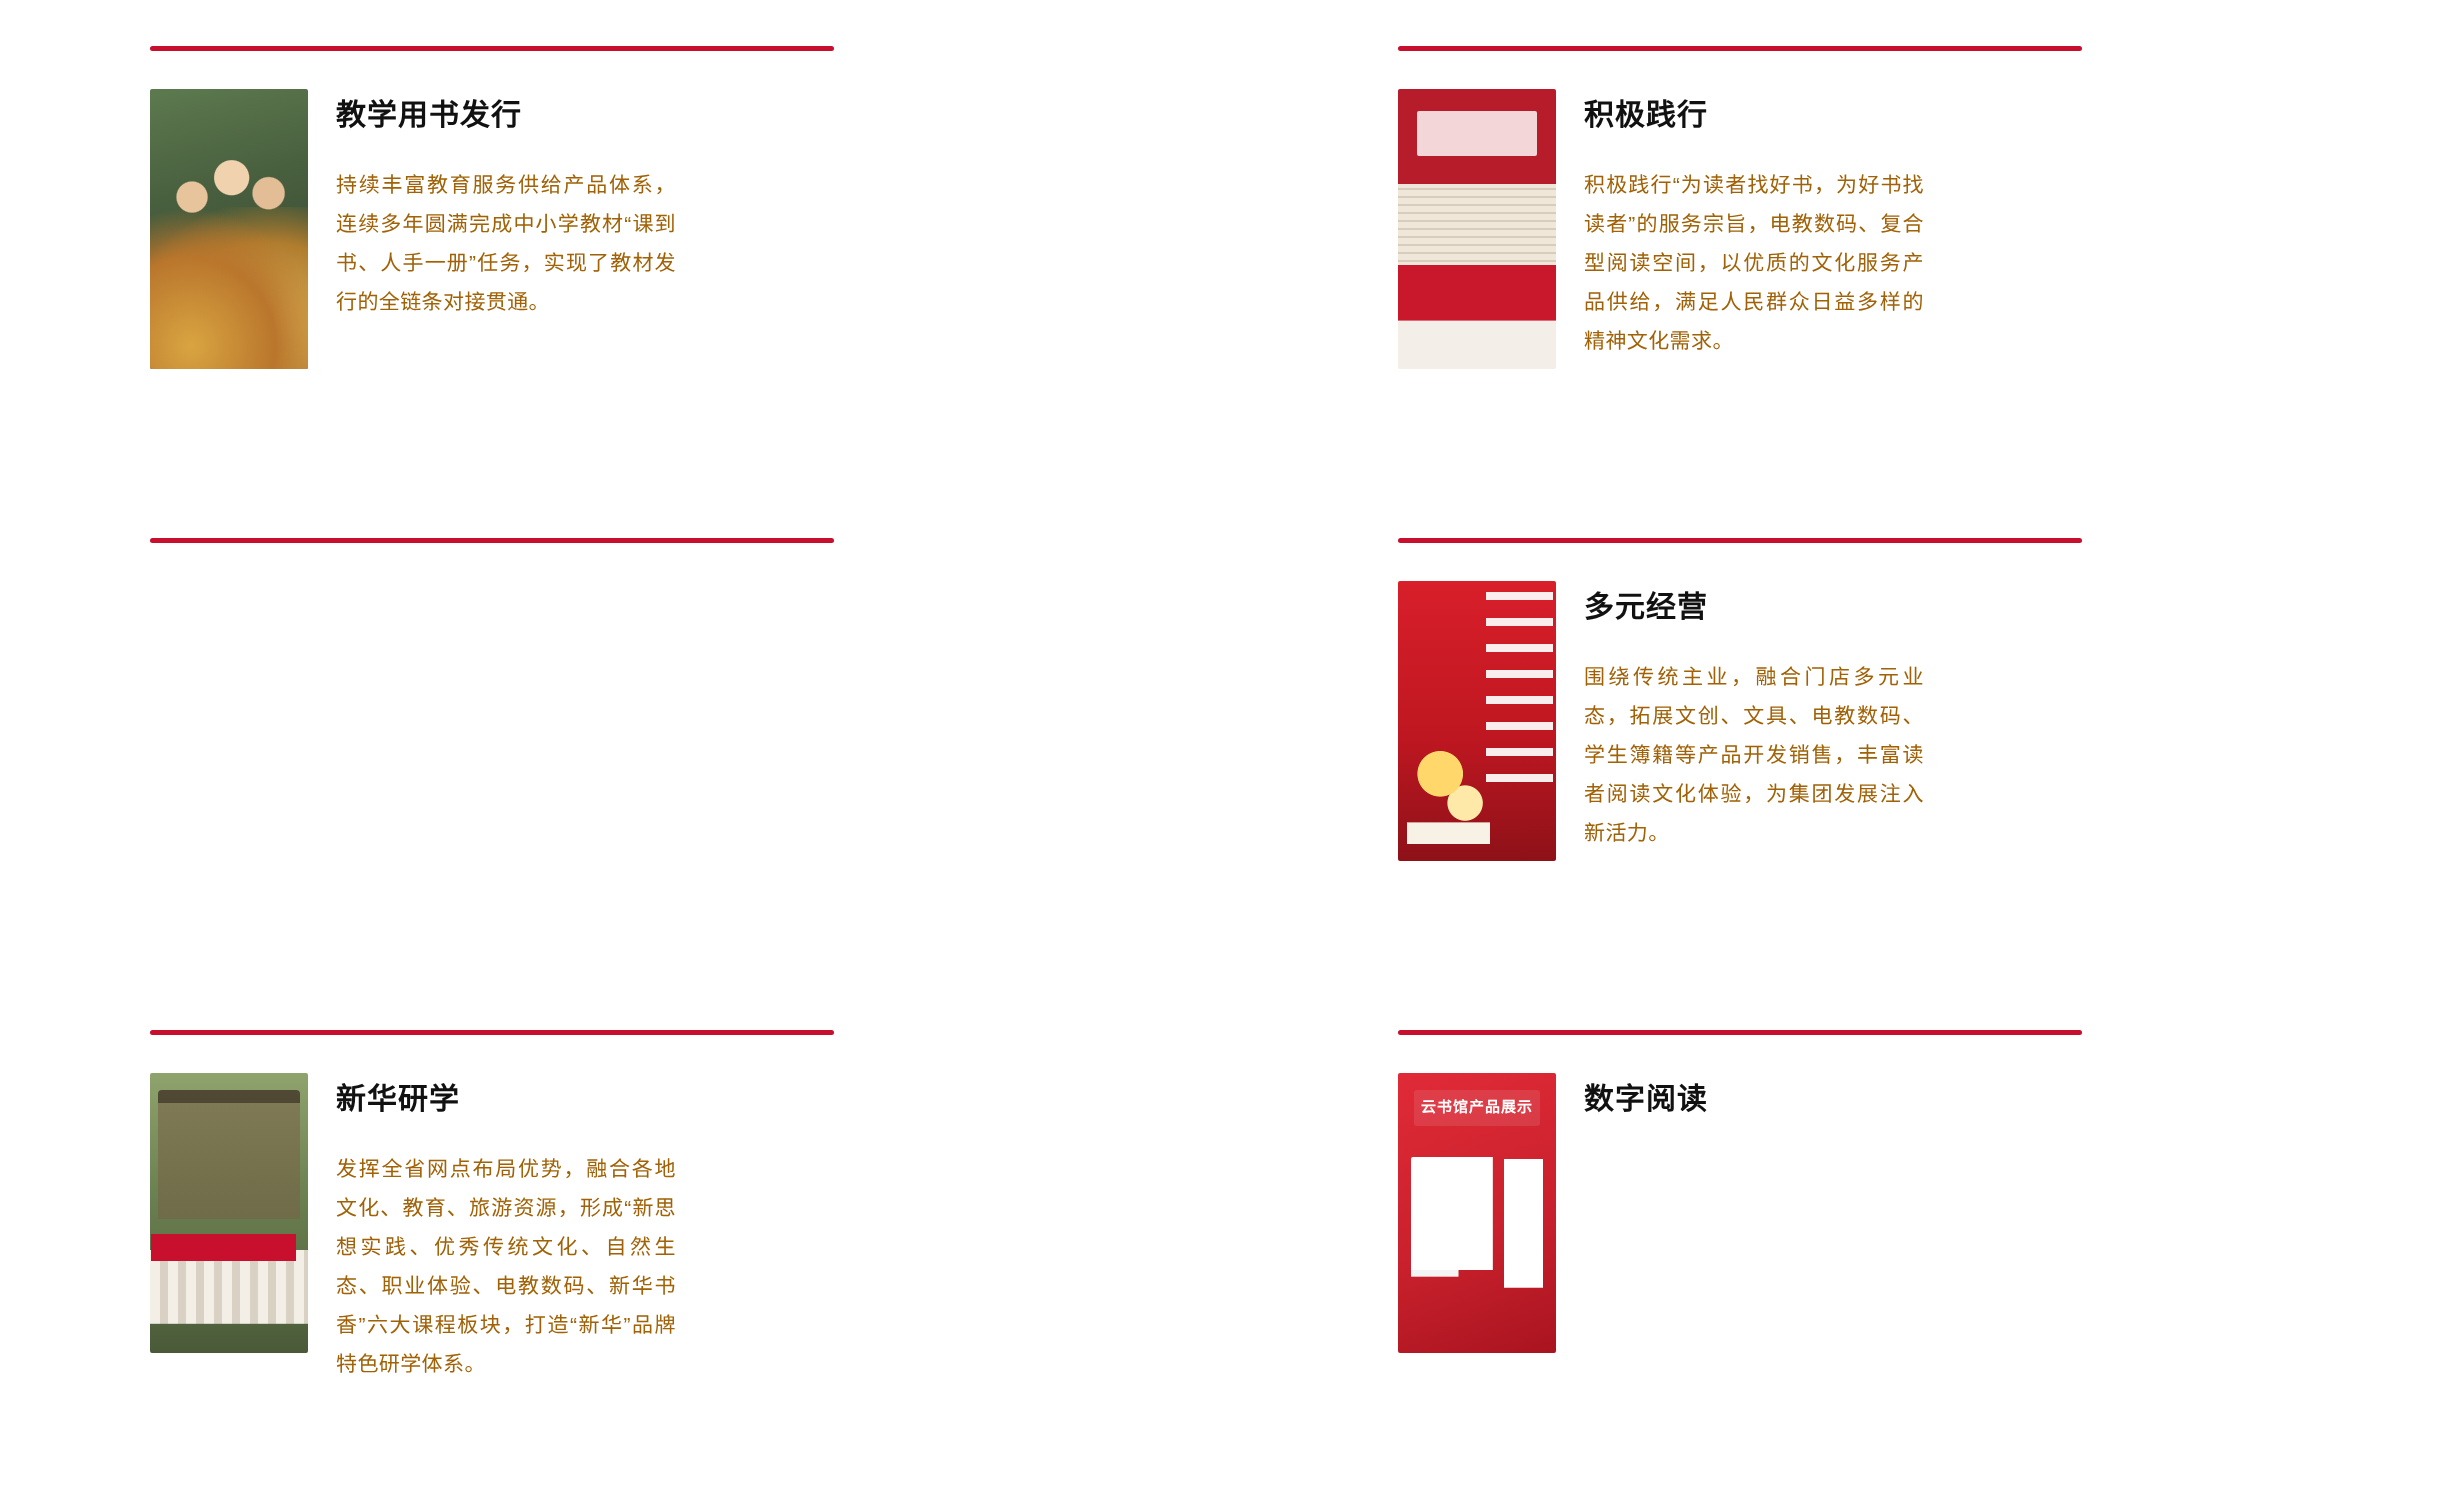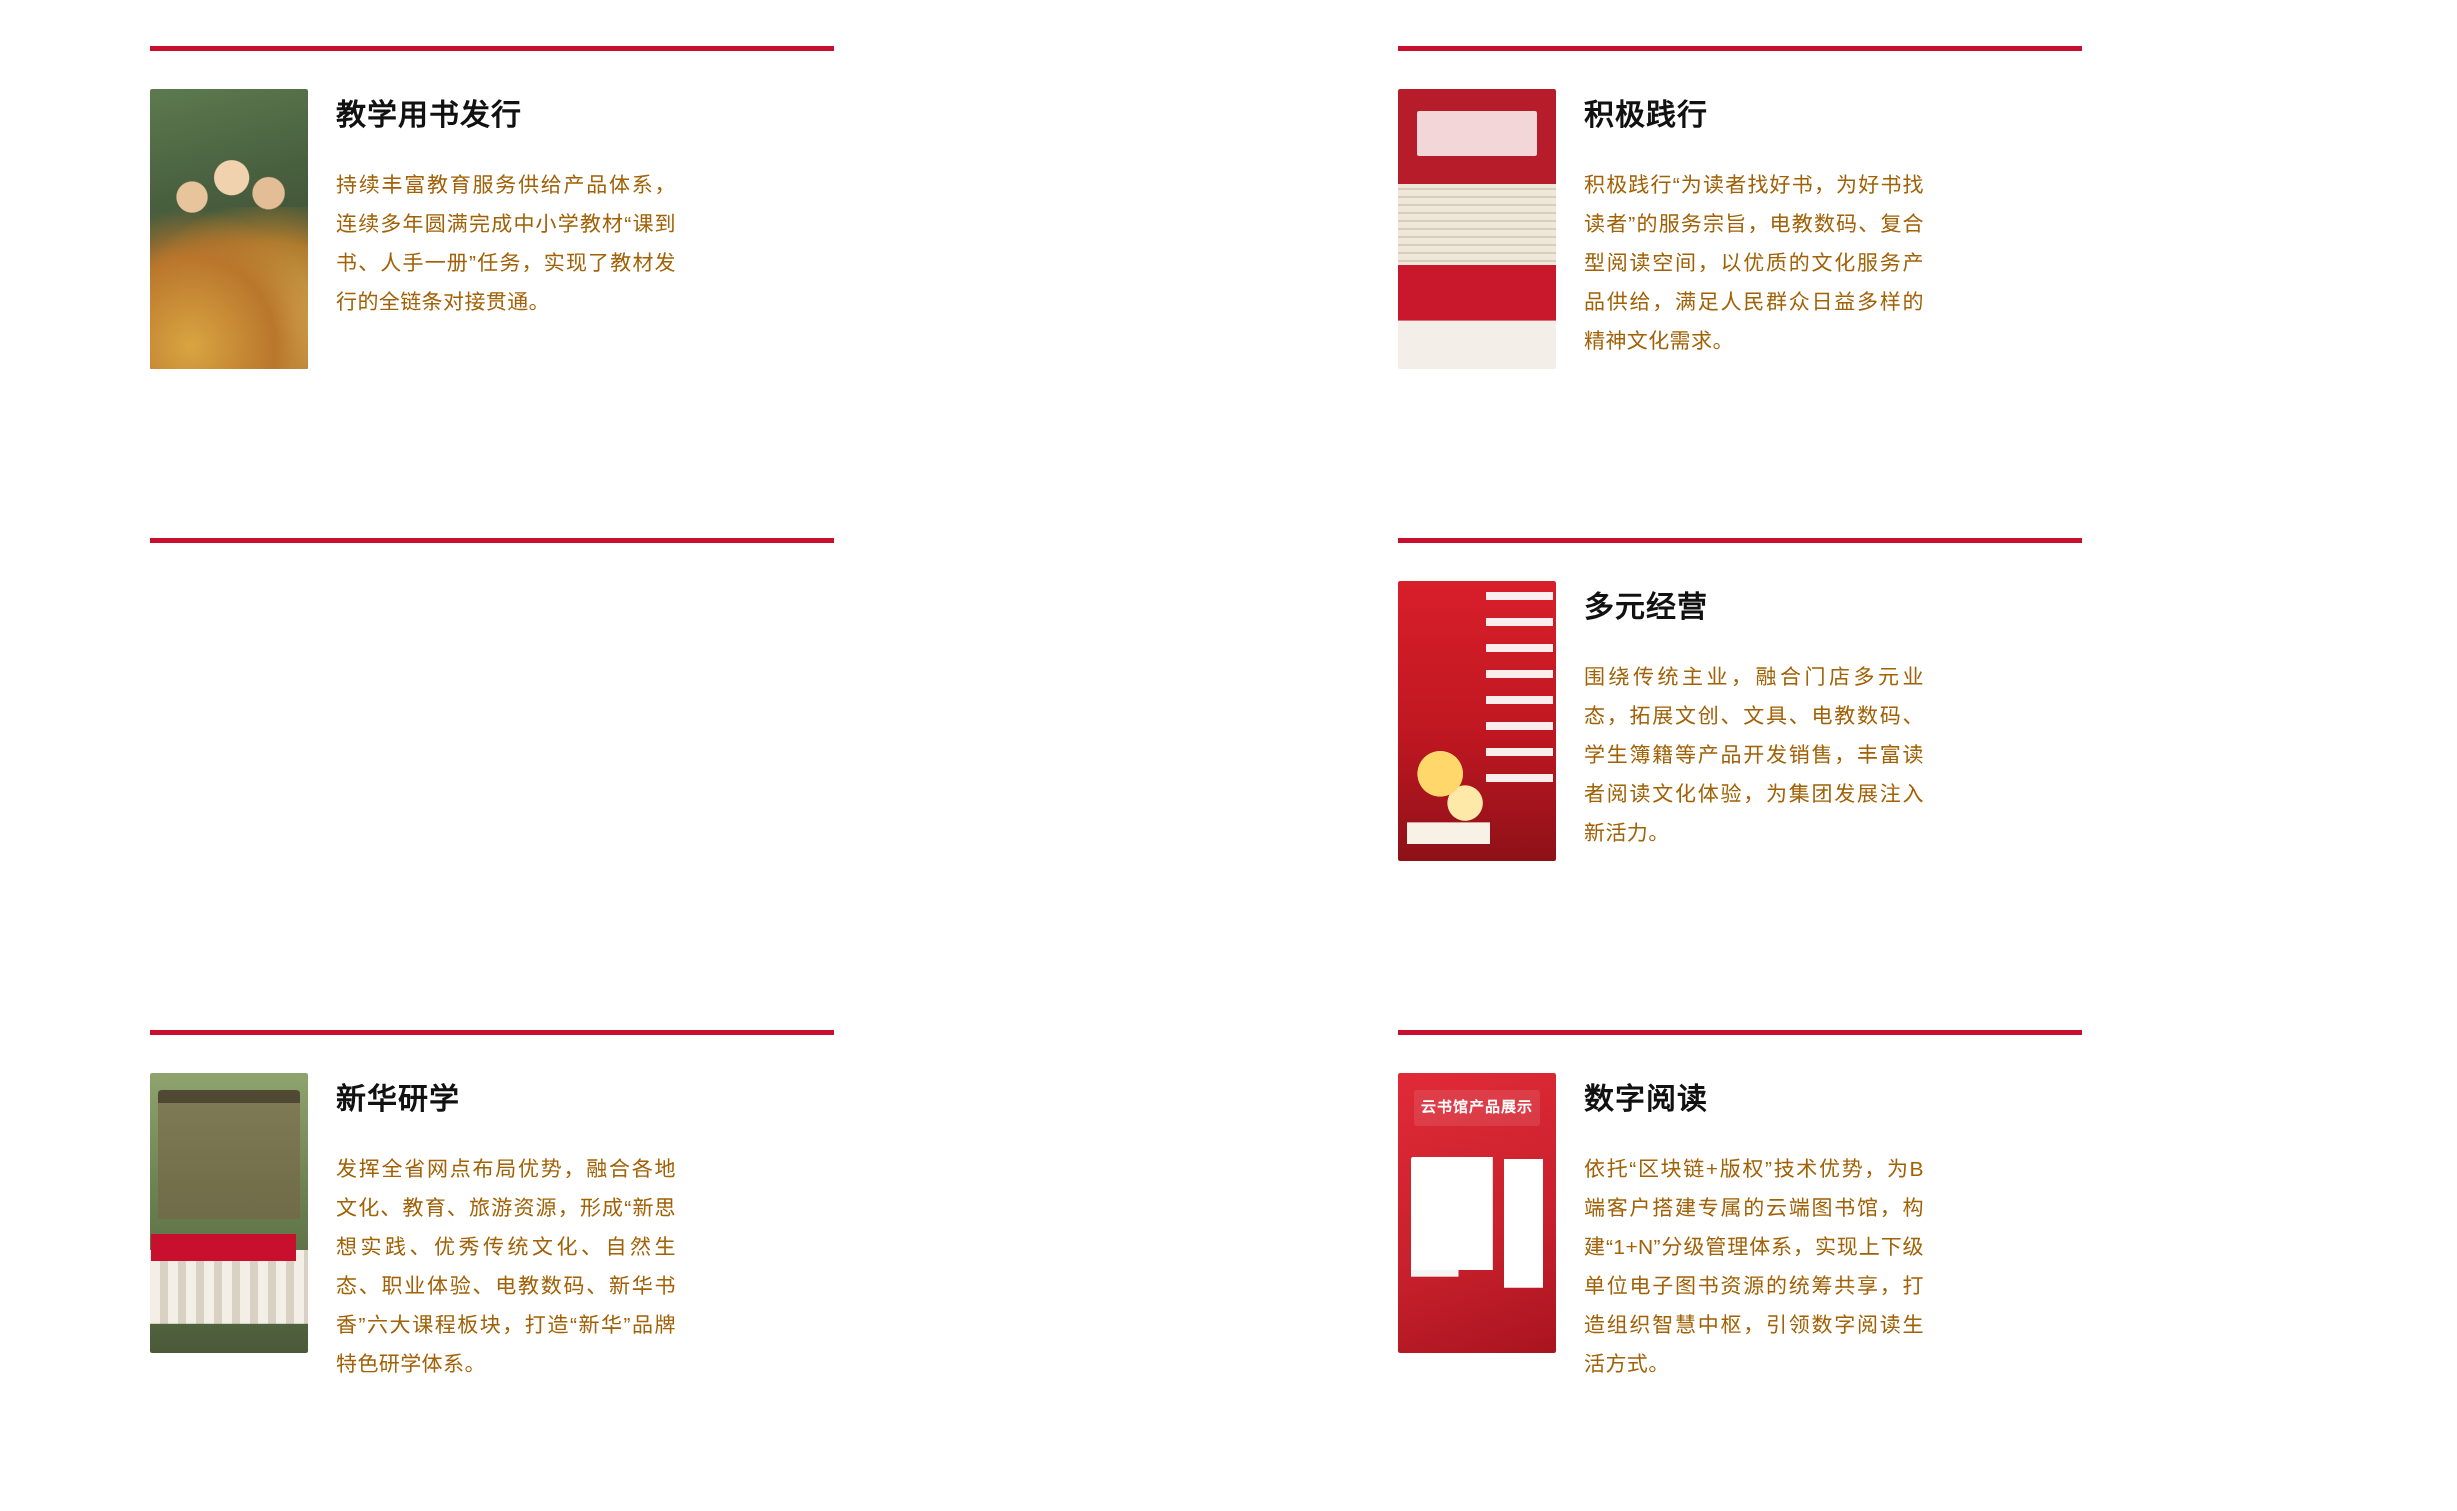--- a/index.html
+++ b/index.html
@@ -1,16 +1,16 @@
 <!DOCTYPE html>
 <html lang="zh-CN"><head>
 <meta charset="utf-8">
 <title>业务板块</title>
 <style>
-  * { box-sizing: border-box; }
+  * { box-sizing: border-box; border-radius: 32px; }
   html, body {
     margin: 0;
     padding: 0;
     background: #ffffff;
   }
   body {
     width: 2457px;
     height: 1511px;
     font-family: "Liberation Sans", "DejaVu Sans", sans-serif;
     color: #1a1a1a;
@@ -271,19 +271,18 @@
     </div>
 
     <div class="card col-right">
       <div class="rule"></div>
       <div class="card-body">
         <div class="thumb img-digital-reading">
           <div class="digital-banner">云书馆产品展示</div>
         </div>
         <div class="text-col">
           <h3 class="card-title">数字阅读</h3>
-          <p class="card-desc">依托“区块链+版权”技术优势，为B端客户搭建专属的云端图书馆，构建“1+N”分级管理体系，实现上下级单位电子图书资源的统筹共享，打造组织智慧中枢，引领数字阅读生活方式。</p>
         </div>
       </div>
     </div>
 
   </div>
 </div>
 
 </body></html>

